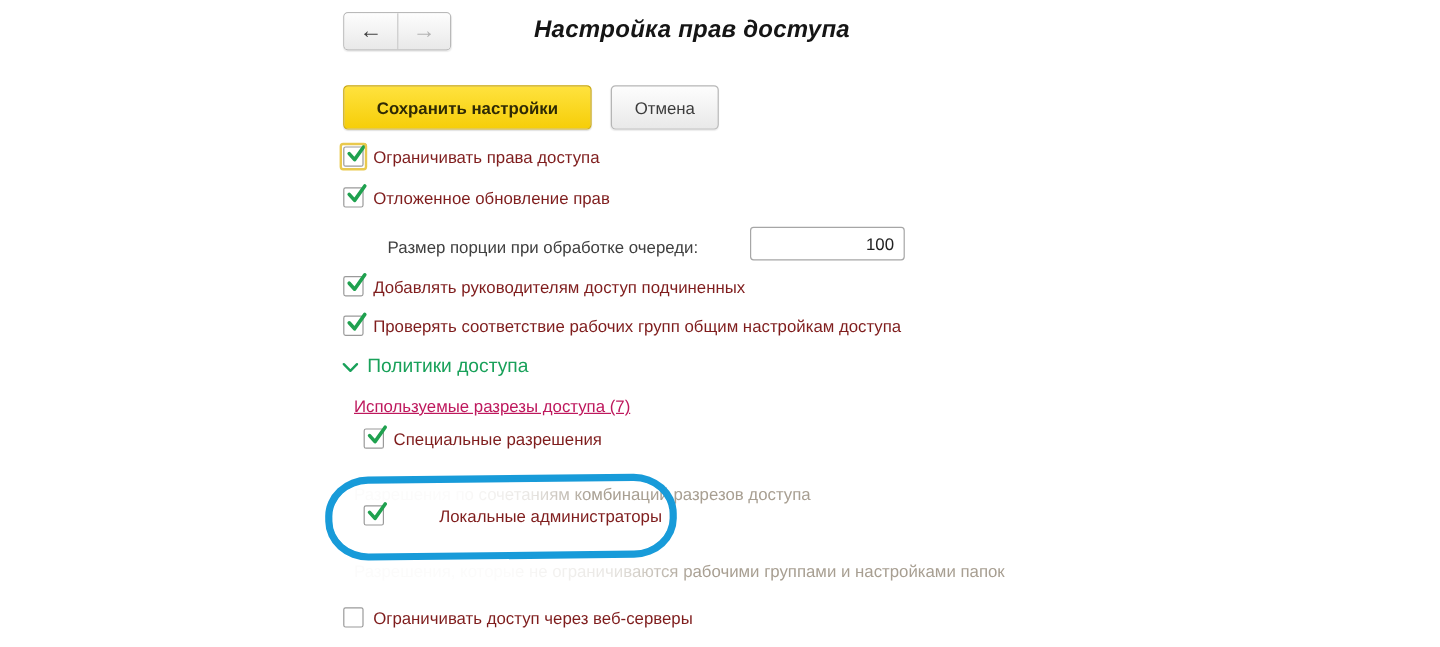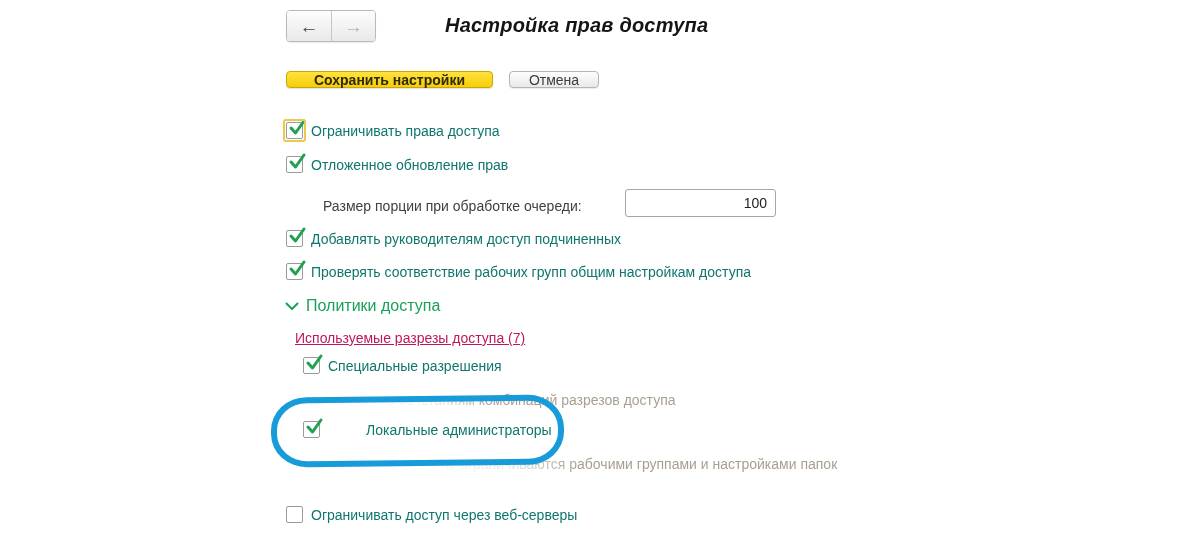--- a/index.html
+++ b/index.html
@@ -16,57 +16,57 @@
   .nav-btn + .nav-btn { border-left:1px solid #c6c6c6; }
   .nav-arrow { font-size:19px; line-height:1; font-weight:bold; }
   .nav-arrow.back { color:#3f3f3f; }
   .nav-arrow.fwd  { color:#b3b3b3; }
 
   
   .page-title { position:absolute; left:445px; top:14px; font-size:20px; font-weight:600;
                 color:#151515; letter-spacing:.2px;font-style:italic; }
 
   
-  .btn { position:absolute; top:71px; height:17px; border-radius:4px; font-size:14px;
+  .btn { position:absolute; top:71px; height:37px; border-radius:4px; font-size:14px;
          display:flex; align-items:center; justify-content:center; cursor:pointer; }
   .btn-save { left:286px; width:207px; background:linear-gradient(#ffe23e,#f6ce08);
               border:1px solid #c9a60a; font-weight:bold; color:#2f2a05;
               box-shadow:0 1px 1px rgba(0,0,0,.12); }
   .btn-cancel { left:509px; width:90px; background:linear-gradient(#fdfdfd,#e9e9e9);
                 border:1px solid #b5b5b5; color:#3c3c3c;
                 box-shadow:0 1px 1px rgba(0,0,0,.08); }
 
   
   .row { position:absolute; display:flex; align-items:center; gap:8px; }
   .cb { position:relative; width:17px; height:17px; background:#fff;
         border:1px solid #9a9a9a; border-radius:2px; cursor:pointer; flex:0 0 auto; }
   .cb .checkmark { display:none; position:absolute; left:1px; top:-5px; width:19px; height:19px; }
   .cb.checked .checkmark { display:block; }
   .cb.focused::after { content:""; position:absolute; left:-4px; top:-4px; right:-4px; bottom:-4px;
                        border:2px solid #e9c94e; border-radius:3px; pointer-events:none; }
-  .cb-label { font-size:14px; color:#0f766e; white-space:nowrap; }
+  .cb-label { font-size:14px; color:#7f1d1d; white-space:nowrap; }
 
   
   .num-label { position:absolute; left:323px; top:198px; font-size:14px; color:#404040; }
-  .num-input { position:absolute; left:625px; top:189px; width:151px; height:28px;
+  .num-input { position:absolute; left:625px; top:189px; width:129px; height:28px;
                border:1px solid #a6a6a6; border-radius:3px; font-size:14px; color:#222;
                text-align:right; padding:0 8px; font-family:"Liberation Sans", sans-serif; }
 
   
   .section-hdr { position:absolute; left:285px; top:297px; display:flex; align-items:center;
                  gap:7px; cursor:pointer; }
   .section-hdr .chev { display:flex; }
   .section-title { font-size:16px; color:#19a15a; }
 
   
   .link { position:absolute; left:295px; top:330px; font-size:14px; color:#be185d;
           text-decoration:underline; cursor:pointer; white-space:nowrap; }
 
   
-  .faded { position:absolute; font-size:14px; color:#a89f92; white-space:nowrap; }
+  .faded { position:absolute; font-size:14px; color:#a89f92; white-space:nowrap;margin-top:12px; }
   .faded::after { content:""; position:absolute; left:-6px; top:-3px; bottom:-3px; width:54%;
                   background:linear-gradient(90deg, rgba(255,255,255,.96) 45%,
                                                    rgba(255,255,255,.75) 75%,
                                                    rgba(255,255,255,0) 100%); }
 
   
   .annotation { position:absolute; left:271px; top:396px; width:293px; height:70px;
                 border:6px solid #189bd9; border-radius:36px / 33px;
                 transform:rotate(-.6deg); pointer-events:none; }
   .annotation::before { content:""; position:absolute; left:-3px; top:-3px; right:-3px; bottom:-3px;

